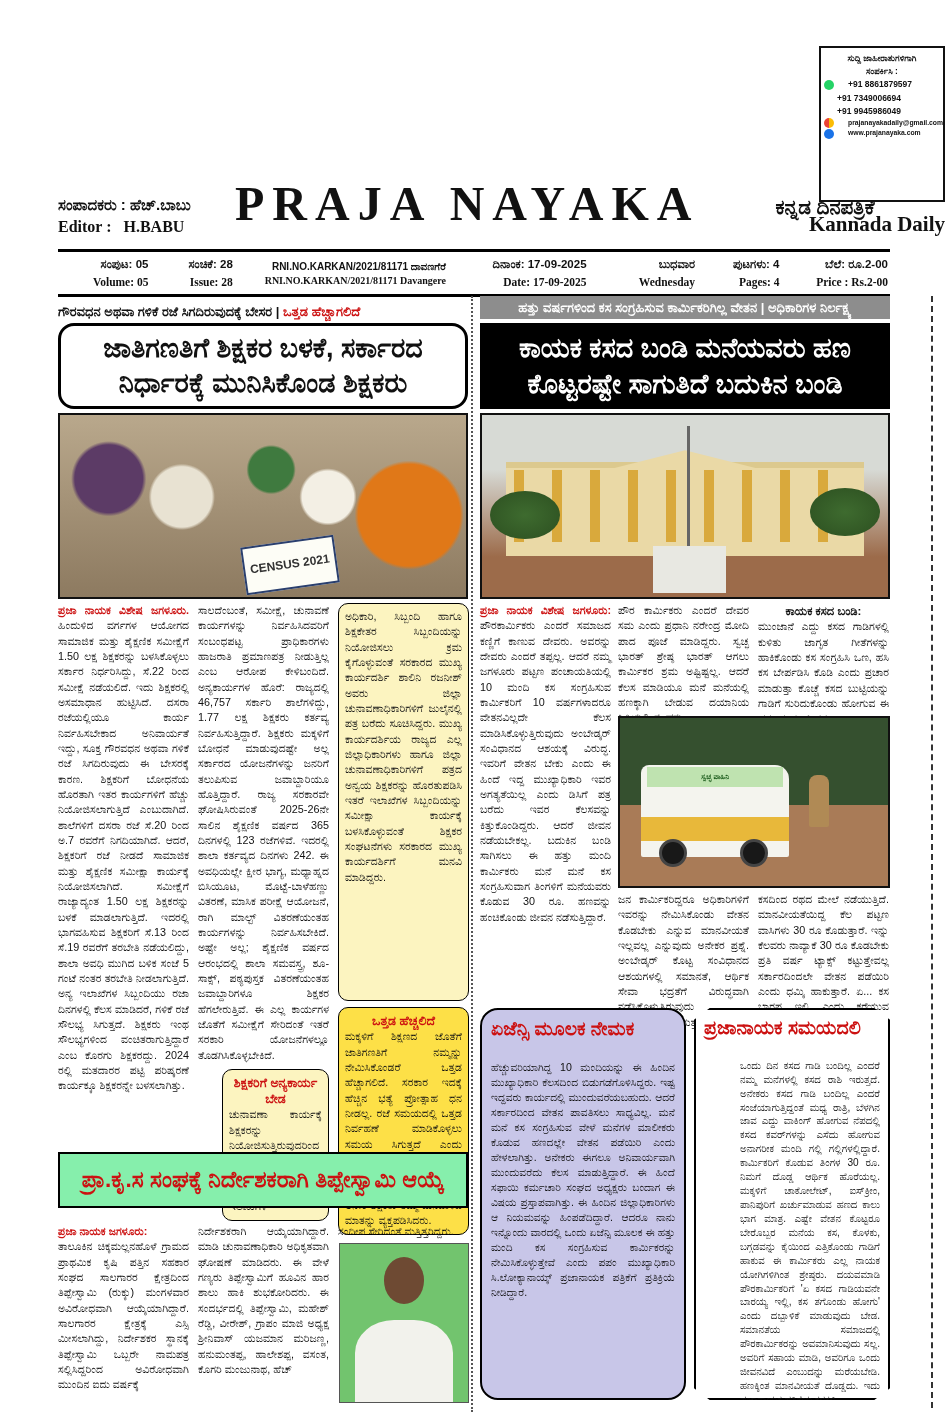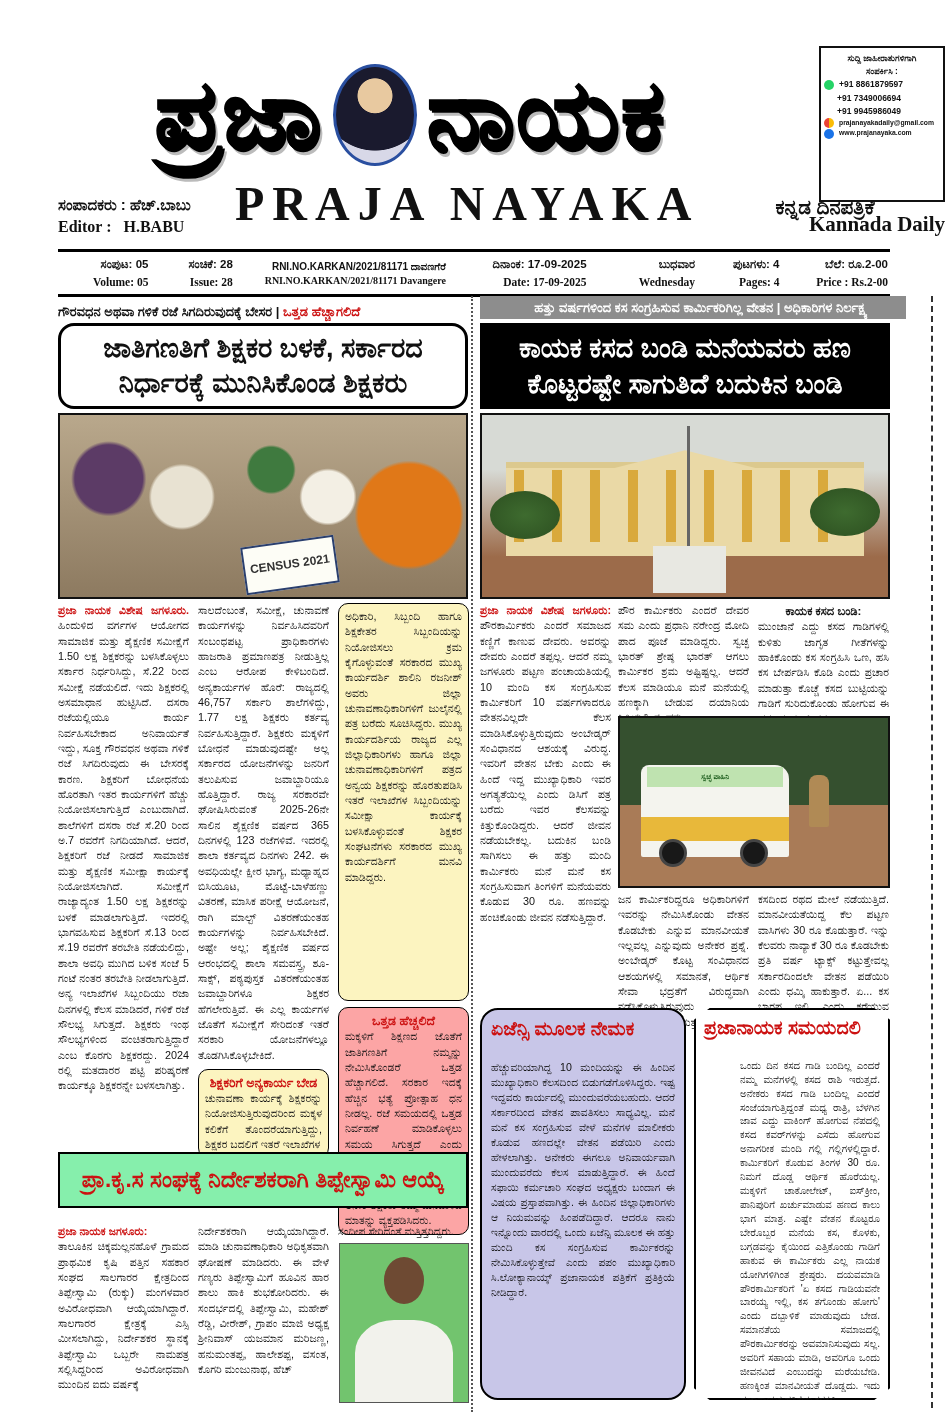--- a/index.html
+++ b/index.html
@@ -8,42 +8,42 @@
   .abs{position:absolute;}
   
   .mast-title{left:58px;top:40px;width:705px;height:150px;display:flex;align-items:center;justify-content:center;gap:10px;}
   .mast-word{font-size:96px;font-weight:900;letter-spacing:2px;color:#000;
              text-shadow:2px 2px 0 #000,-1px -1px 0 #000,4px 5px 0 #bbb;line-height:1;}
   .mast-portrait{width:78px;height:96px;border-radius:50%;border:3px solid #2a4fa0;flex:0 0 auto;
                  background:radial-gradient(circle at 50% 30%,#e8c9a0 0 22%,#1a1a2e 23% 70%,#d8d8e8 71%);}
   .contact-box{right:0;top:46px;width:116px;height:144px;border:2px solid #111;background:#fff;
                font-size:8.5px;font-weight:bold;padding:4px 3px;line-height:1.55;text-align:left;}
   .contact-head{text-align:center;font-size:8.5px;}
-  .c-row{display:flex;align-items:center;gap:5px;white-space:nowrap;}
+  .c-row{display:flex;align-items:center;gap:14px;white-space:nowrap;}
   .mini-ic{width:10px;height:10px;border-radius:50%;display:inline-block;flex:0 0 auto;}
   .ic-wa{background:#25d366;} .ic-gm{background:linear-gradient(90deg,#ea4335 50%,#fbbc05 50%);} .ic-web{background:#1a73e8;}
   .kn-daily{right:0;top:196px;width:240px;text-align:center;font-size:20px;font-weight:900;}
   .editor-kn{left:58px;top:196px;font-size:15px;font-weight:bold;}
   .editor-en{left:58px;top:218px;font-size:16px;font-weight:bold;font-family:"Liberation Serif",serif;}
   .mast-en{left:235px;top:176px;font-size:48px;font-weight:bold;font-family:"Liberation Serif",serif;letter-spacing:8px;}
   .daily-en{right:0;top:212px;font-size:21px;font-weight:bold;font-family:"Liberation Serif",serif;}
   
   .infobar{left:58px;top:249px;width:832px;height:42px;border-top:3px solid #000;border-bottom:3px solid #000;
            display:flex;align-items:center;}
   .ib-cell{padding:2px 2px;text-align:right;}
   .ib-kn{font-size:11.5px;font-weight:bold;line-height:1.5;}
   .ib-en{font-size:11.5px;font-weight:bold;font-family:"Liberation Serif",serif;line-height:1.4;}
   
   .vsep{left:471px;top:296px;height:1116px;width:0;border-left:2px dotted #555;}
   .trim{left:931px;top:296px;height:1112px;width:0;border-left:2px dashed #333;}
   
   .kicker-l{left:58px;top:304px;width:410px;font-size:13px;font-weight:bold;white-space:nowrap;}
   .kicker-l .red{color:#cc1111;}
   .kicker-r{left:480px;top:296px;width:410px;height:23px;background:#8d8d8d;color:#fff;
-            font-size:13px;font-weight:bold;display:flex;align-items:center;justify-content:center;white-space:nowrap;padding-left:16px;}
+            font-size:13px;font-weight:bold;display:flex;align-items:center;justify-content:center;white-space:nowrap;}
   .headline-l{left:58px;top:323px;width:410px;height:86px;border:3px solid #000;border-radius:16px;
               display:flex;align-items:center;justify-content:center;text-align:center;
               font-size:27px;font-weight:900;line-height:1.3;padding:0 6px;box-sizing:border-box;}
   .headline-r{left:480px;top:323px;width:410px;height:86px;background:#000;color:#fff;
               display:flex;align-items:center;justify-content:center;text-align:center;
               font-size:27px;font-weight:900;line-height:1.35;padding:0 4px;box-sizing:border-box;}
   
   .photo{box-sizing:border-box;border:2px solid #111;}
   .photo-census{left:58px;top:413px;width:410px;height:186px;
     background:
@@ -75,21 +75,21 @@
   .worker{position:absolute;right:22%;top:34%;width:20px;height:52px;background:#b08a55;border-radius:8px 8px 2px 2px;}
   .photo-man{width:128px;height:158px;border:1px solid #555;background:#72c46e;position:relative;margin-left:auto;}
   .man-head{position:absolute;left:34%;top:8%;width:32%;height:30%;border-radius:50%;background:#6e4a33;}
   .man-body{position:absolute;left:12%;bottom:0;width:76%;height:52%;background:#f2f2ec;border-radius:40% 40% 0 0;}
   
   .bodytxt{font-size:10.8px;line-height:1.42;text-align:justify;}
   .dateline{color:#cc1111;font-weight:bold;}
   .cols3-left{left:58px;top:603px;width:410px;height:546px;display:flex;gap:9px;}
   .cols3-left .col{width:131px;flex:0 0 auto;}
   .ybox{background:#fcf4c0;border:1.5px solid #000;border-radius:10px;padding:5px 6px;box-sizing:border-box;}
-  .bbox{background:#fca5a5;border:1.5px solid #000;border-radius:10px;padding:5px 6px;box-sizing:border-box;margin-top:6px;}
+  .bbox{background:#fde047;border:1.5px solid #000;border-radius:10px;padding:5px 6px;box-sizing:border-box;margin-top:6px;}
   .boxhead{color:#cc1111;font-weight:900;text-align:center;font-size:12.5px;line-height:1.3;}
   
   .bl-head{left:58px;top:1152px;width:410px;height:56px;background:#86efac;border:2.5px solid #000;
            display:flex;align-items:center;justify-content:center;color:#cc1111;font-size:22.5px;font-weight:900;
            text-align:center;box-sizing:border-box;padding:0 4px;}
   .bl-body{left:58px;top:1224px;width:410px;height:184px;display:flex;gap:9px;}
   .bl-body .col{width:131px;flex:0 0 auto;}
   
   .r-col1{left:480px;top:603px;width:131px;height:402px;}
   .r-row1{left:618px;top:603px;width:272px;height:110px;display:flex;gap:9px;}
@@ -104,25 +104,20 @@
                padding:7px 8px;box-sizing:border-box;
                clip-path:polygon(8% 0,92% 0,100% 3%,100% 97%,92% 100%,8% 100%,0 97%,0 3%);}
   .concern-box .t{font-size:10.1px;line-height:1.38;text-align:justify;margin-left:36px;}
   .concern-hr{width:60%;margin:8px auto 0;border-top:2px solid #000;}
 </style>
 </head>
 <body>
 
 <div class="page">
 
-  <div class="abs mast-title">
-    <span class="mast-word">ಪ್ರಜಾ</span>
-    <span class="mast-portrait"></span>
-    <span class="mast-word">ನಾಯಕ</span>
-  </div>
 
   <div class="abs contact-box">
     <div class="contact-head">ಸುದ್ದಿ ಜಾಹೀರಾತುಗಳಿಗಾಗಿ</div>
     <div class="contact-head">ಸಂಪರ್ಕಿಸಿ :</div>
     <div class="c-row">
         <span class="mini-ic ic-wa"></span>
         <span>+91 8861879597</span>
       </div>
     <div class="c-row">
         <span style="margin-left:13px;">+91 7349006694</span>
@@ -191,21 +186,21 @@
     <div class="clipboard">CENSUS 2021</div>
   </div>
 
   <div class="abs cols3-left">
     <div class="col bodytxt">
       <span class="dateline">ಪ್ರಜಾ ನಾಯಕ ವಿಶೇಷ ಜಗಳೂರು.</span>
       <span>ಹಿಂದುಳಿದ ವರ್ಗಗಳ ಆಯೋಗದ ಸಾಮಾಜಿಕ ಮತ್ತು ಶೈಕ್ಷಣಿಕ ಸಮೀಕ್ಷೆಗೆ 1.50 ಲಕ್ಷ ಶಿಕ್ಷಕರನ್ನು ಬಳಸಿಕೊಳ್ಳಲು ಸರ್ಕಾರ ನಿರ್ಧರಿಸಿದ್ದು, ಸೆ.22 ರಿಂದ ಸಮೀಕ್ಷೆ ನಡೆಯಲಿದೆ. ಇದು ಶಿಕ್ಷಕರಲ್ಲಿ ಅಸಮಾಧಾನ ಹುಟ್ಟಿಸಿದೆ. ದಸರಾ ರಜೆಯಲ್ಲಿಯೂ ಕಾರ್ಯ ನಿರ್ವಹಿಸಬೇಕಾದ ಅನಿವಾರ್ಯತೆ ಇದ್ದು, ಸೂಕ್ತ ಗೌರವಧನ ಅಥವಾ ಗಳಿಕೆ ರಜೆ ಸಿಗದಿರುವುದು ಈ ಬೇಸರಕ್ಕೆ ಕಾರಣ. ಶಿಕ್ಷಕರಿಗೆ ಬೋಧನೆಯ ಹೊರತಾಗಿ ಇತರ ಕಾರ್ಯಗಳಿಗೆ ಹೆಚ್ಚು ನಿಯೋಜಿಸಲಾಗುತ್ತಿದೆ ಎಂಬುದಾಗಿದೆ. ಶಾಲೆಗಳಿಗೆ ದಸರಾ ರಜೆ ಸೆ.20 ರಿಂದ ಅ.7 ರವರೆಗೆ ನಿಗದಿಯಾಗಿದೆ. ಆದರೆ, ಶಿಕ್ಷಕರಿಗೆ ರಜೆ ನೀಡದೆ ಸಾಮಾಜಿಕ ಮತ್ತು ಶೈಕ್ಷಣಿಕ ಸಮೀಕ್ಷಾ ಕಾರ್ಯಕ್ಕೆ ನಿಯೋಜಿಸಲಾಗಿದೆ. ಸಮೀಕ್ಷೆಗೆ ರಾಜ್ಯಾದ್ಯಂತ 1.50 ಲಕ್ಷ ಶಿಕ್ಷಕರನ್ನು ಬಳಕೆ ಮಾಡಲಾಗುತ್ತಿದೆ. ಇದರಲ್ಲಿ ಭಾಗವಹಿಸುವ ಶಿಕ್ಷಕರಿಗೆ ಸೆ.13 ರಿಂದ ಸೆ.19 ರವರೆಗೆ ತರಬೇತಿ ನಡೆಯಲಿದ್ದು, ಶಾಲಾ ಅವಧಿ ಮುಗಿದ ಬಳಿಕ ಸಂಜೆ 5 ಗಂಟೆ ನಂತರ ತರಬೇತಿ ನೀಡಲಾಗುತ್ತಿದೆ. ಅನ್ಯ ಇಲಾಖೆಗಳ ಸಿಬ್ಬಂದಿಯು ರಜಾ ದಿನಗಳಲ್ಲಿ ಕೆಲಸ ಮಾಡಿದರೆ, ಗಳಿಕೆ ರಜೆ ಸೌಲಭ್ಯ ಸಿಗುತ್ತದೆ. ಶಿಕ್ಷಕರು ಇಂಥ ಸೌಲಭ್ಯಗಳಿಂದ ವಂಚಿತರಾಗುತ್ತಿದ್ದಾರೆ ಎಂಬ ಕೊರಗು ಶಿಕ್ಷಕರದ್ದು. 2024 ರಲ್ಲಿ ಮತದಾರರ ಪಟ್ಟಿ ಪರಿಷ್ಕರಣೆ ಕಾರ್ಯಕ್ಕೂ ಶಿಕ್ಷಕರನ್ನೇ ಬಳಸಲಾಗಿತ್ತು.</span>
     </div>
     <div class="col bodytxt">
       <span>ಸಾಲದೆಂಬಂತೆ, ಸಮೀಕ್ಷೆ, ಚುನಾವಣೆ ಕಾರ್ಯಗಳನ್ನು ನಿರ್ವಹಿಸಿದವರಿಗೆ ಸಂಬಂಧಪಟ್ಟ ಪ್ರಾಧಿಕಾರಗಳು ಹಾಜರಾತಿ ಪ್ರಮಾಣಪತ್ರ ನೀಡುತ್ತಿಲ್ಲ ಎಂಬ ಆರೋಪ ಕೇಳಿಬಂದಿದೆ. ಅನ್ಯಕಾರ್ಯಗಳ ಹೊರೆ: ರಾಜ್ಯದಲ್ಲಿ 46,757 ಸರ್ಕಾರಿ ಶಾಲೆಗಳಿದ್ದು, 1.77 ಲಕ್ಷ ಶಿಕ್ಷಕರು ಕರ್ತವ್ಯ ನಿರ್ವಹಿಸುತ್ತಿದ್ದಾರೆ. ಶಿಕ್ಷಕರು ಮಕ್ಕಳಿಗೆ ಬೋಧನೆ ಮಾಡುವುದಷ್ಟೇ ಅಲ್ಲ ಸರ್ಕಾರದ ಯೋಜನೆಗಳನ್ನು ಜನರಿಗೆ ತಲುಪಿಸುವ ಜವಾಬ್ದಾರಿಯೂ ಹೊತ್ತಿದ್ದಾರೆ. ರಾಜ್ಯ ಸರಕಾರವೇ ಘೋಷಿಸಿರುವಂತೆ 2025-26ನೇ ಸಾಲಿನ ಶೈಕ್ಷಣಿಕ ವರ್ಷದ 365 ದಿನಗಳಲ್ಲಿ 123 ರಜೆಗಳಿವೆ. ಇದರಲ್ಲಿ ಶಾಲಾ ಕರ್ತವ್ಯದ ದಿನಗಳು 242. ಈ ಅವಧಿಯಲ್ಲೇ ಕ್ಷೀರ ಭಾಗ್ಯ, ಮಧ್ಯಾಹ್ನದ ಬಿಸಿಯೂಟ, ಮೊಟ್ಟೆ-ಬಾಳೆಹಣ್ಣು ವಿತರಣೆ, ಮಾಸಿಕ ಪರೀಕ್ಷೆ ಆಯೋಜನೆ, ರಾಗಿ ಮಾಲ್ಟ್ ವಿತರಣೆಯಂತಹ ಕಾರ್ಯಗಳನ್ನು ನಿರ್ವಹಿಸಬೇಕಿದೆ. ಅಷ್ಟೇ ಅಲ್ಲ; ಶೈಕ್ಷಣಿಕ ವರ್ಷದ ಆರಂಭದಲ್ಲಿ ಶಾಲಾ ಸಮವಸ್ತ್ರ, ಶೂ-ಸಾಕ್ಸ್, ಪಠ್ಯಪುಸ್ತಕ ವಿತರಣೆಯಂತಹ ಜವಾಬ್ದಾರಿಗಳೂ ಶಿಕ್ಷಕರ ಹೆಗಲೇರುತ್ತಿವೆ. ಈ ಎಲ್ಲ ಕಾರ್ಯಗಳ ಜೊತೆಗೆ ಸಮೀಕ್ಷೆಗೆ ಸೇರಿದಂತೆ ಇತರೆ ಸರಕಾರಿ ಯೋಜನೆಗಳಲ್ಲೂ ತೊಡಗಿಸಿಕೊಳ್ಳಬೇಕಿದೆ.</span>
-      <div class="ybox" style="margin-top:6px;">
+      <div class="ybox" style="margin-top:6px;margin-left:24px;">
         <div class="boxhead">ಶಿಕ್ಷಕರಿಗೆ ಅನ್ಯಕಾರ್ಯ ಬೇಡ</div>
         <div class="bodytxt">ಚುನಾವಣಾ ಕಾರ್ಯಕ್ಕೆ ಶಿಕ್ಷಕರನ್ನು ನಿಯೋಜಿಸುತ್ತಿರುವುದರಿಂದ ಮಕ್ಕಳ ಕಲಿಕೆಗೆ ತೊಂದರೆಯಾಗುತ್ತಿದ್ದು, ಶಿಕ್ಷಕರ ಬದಲಿಗೆ ಇತರೆ ಇಲಾಖೆಗಳ</div>
       </div>
     </div>
     <div class="col">
       <div class="ybox bodytxt" style="height:398px;">ಅಧಿಕಾರಿ, ಸಿಬ್ಬಂದಿ ಹಾಗೂ ಶಿಕ್ಷಕೇತರ ಸಿಬ್ಬಂದಿಯನ್ನು ನಿಯೋಜಿಸಲು ಕ್ರಮ ಕೈಗೊಳ್ಳುವಂತೆ ಸರಕಾರದ ಮುಖ್ಯ ಕಾರ್ಯದರ್ಶಿ ಶಾಲಿನಿ ರಜನೀಶ್ ಅವರು ಜಿಲ್ಲಾ ಚುನಾವಣಾಧಿಕಾರಿಗಳಿಗೆ ಜುಲೈನಲ್ಲಿ ಪತ್ರ ಬರೆದು ಸೂಚಿಸಿದ್ದರು. ಮುಖ್ಯ ಕಾರ್ಯದರ್ಶಿಯ ರಾಜ್ಯದ ಎಲ್ಲ ಜಿಲ್ಲಾಧಿಕಾರಿಗಳು ಹಾಗೂ ಜಿಲ್ಲಾ ಚುನಾವಣಾಧಿಕಾರಿಗಳಿಗೆ ಪತ್ರದ ಅನ್ವಯ ಶಿಕ್ಷಕರನ್ನು ಹೊರತುಪಡಿಸಿ ಇತರೆ ಇಲಾಖೆಗಳ ಸಿಬ್ಬಂದಿಯನ್ನು ಸಮೀಕ್ಷಾ ಕಾರ್ಯಕ್ಕೆ ಬಳಸಿಕೊಳ್ಳುವಂತೆ ಶಿಕ್ಷಕರ ಸಂಘಟನೆಗಳು ಸರಕಾರದ ಮುಖ್ಯ ಕಾರ್ಯದರ್ಶಿಗೆ ಮನವಿ ಮಾಡಿದ್ದರು.</div>
       <div class="bbox">
         <div class="boxhead">ಒತ್ತಡ ಹೆಚ್ಚಲಿದೆ</div>
         <div class="bodytxt">ಮಕ್ಕಳಿಗೆ ಶಿಕ್ಷಣದ ಜೊತೆಗೆ ಜಾತಿಗಣತಿಗೆ ನಮ್ಮನ್ನು ನೇಮಿಸಿಕೊಂಡರೆ ಒತ್ತಡ ಹೆಚ್ಚಾಗಲಿದೆ. ಸರಕಾರ ಇದಕ್ಕೆ ಹೆಚ್ಚಿನ ಭತ್ಯೆ ಪ್ರೋತ್ಸಾಹ ಧನ ನೀಡಲ್ಲ. ರಜೆ ಸಮಯದಲ್ಲಿ ಒತ್ತಡ ನಿರ್ವಹಣೆ ಮಾಡಿಕೊಳ್ಳಲು ಸಮಯ ಸಿಗುತ್ತದೆ ಎಂದು ಭಾವಿಸಿದರೆ ಈಗ ಜಾತಿಗಣತಿಗೆ ನೇಮಿಸಿರುವುದು ನೋವಿನ ಸಂಗತಿ ಎಂದು ಹೆಸರೇಳಲು ಇಚ್ಛಿಸದ ಅನೇಕ ಶಿಕ್ಷಕರು ತಮ್ಮ ಮನದಾಳದ ಮಾತನ್ನು ವ್ಯಕ್ತಪಡಿಸಿದರು.</div>
       </div>

